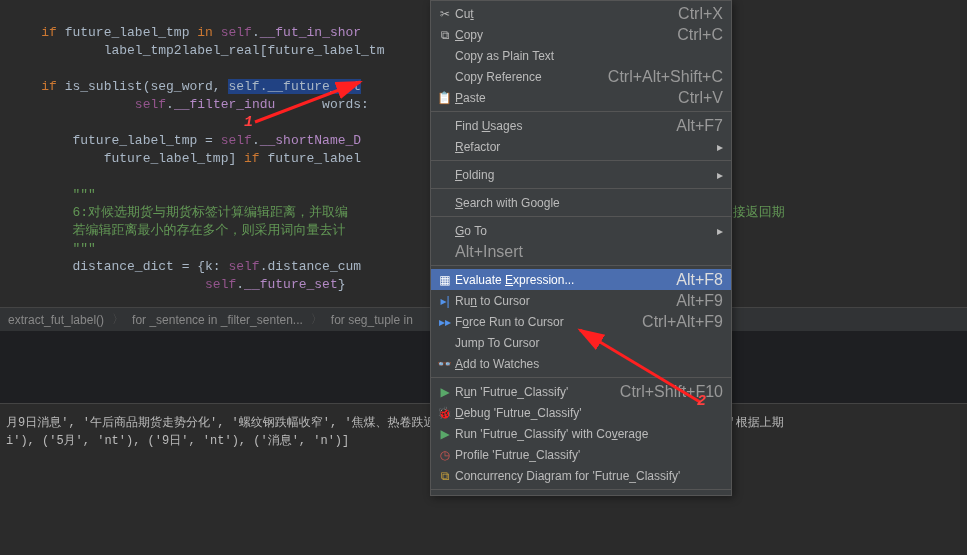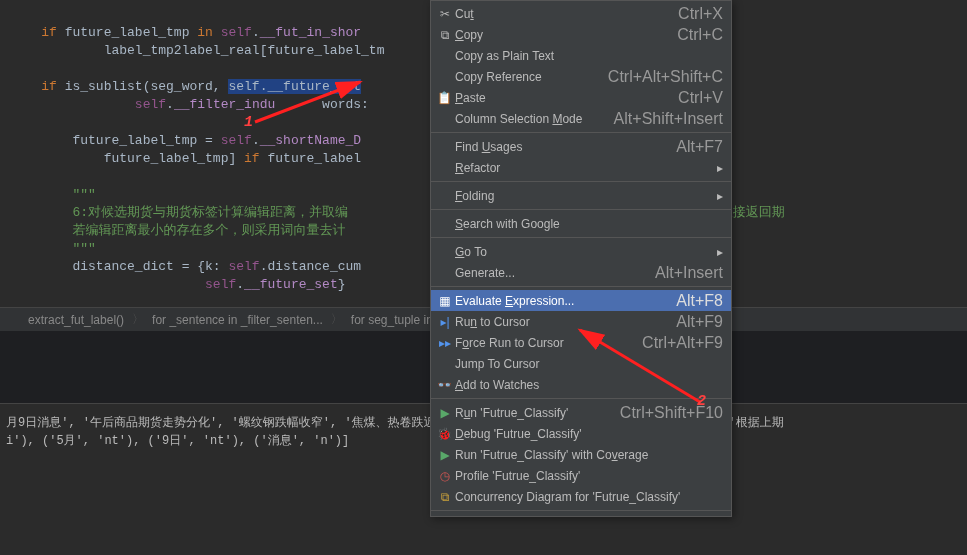--- a/index.html
+++ b/index.html
@@ -17,21 +17,21 @@
   }
   .kw{color:#cc7832;} .self{color:#94558d;}
   .priv{color:#b389c5;} .doc{color:#629755; font-style:normal;}
   .sel{background:#214283; color:#a9b7c6;}
   .ann1{color:#ff4040; font-weight:bold; font-style:italic; font-size:15px;}
   .ann2{color:#ff4040; font-weight:bold; font-style:italic; font-size:15px;}
 
   .breadcrumb {
     position:absolute; left:0; top:307px; right:0; height:24px;
     background:#313335; border-top:1px solid #444;
-    display:flex; align-items:center; padding-left:24px;
+    display:flex; align-items:center; padding-left:4px;
     font-family:"Segoe UI",sans-serif; font-size:12px; color:#888;
   }
   .breadcrumb span{padding:0 4px;}
   .breadcrumb .sep{color:#555;}
 
   .mid-gap{
     position:absolute; left:0; top:331px; right:0; height:72px;
     background:#1e1f22;
   }
   .console{
@@ -119,25 +119,20 @@
   <div class="mi">
       <span class="icon"></span>
       <span class="lbl">Copy Reference</span>
       <span class="sc">Ctrl+Alt+Shift+C</span>
     </div>
   <div class="mi">
       <span class="icon">📋</span>
       <span class="lbl"><u>P</u>aste</span>
       <span class="sc">Ctrl+V</span>
     </div>
-  <div class="mi">
-      <span class="icon"></span>
-      <span class="lbl">Column Selection <u>M</u>ode</span>
-      <span class="sc">Alt+Shift+Insert</span>
-    </div>
   <div class="sep-h"></div>
   <div class="mi">
       <span class="icon"></span>
       <span class="lbl">Find <u>U</u>sages</span>
       <span class="sc">Alt+F7</span>
     </div>
   <div class="mi">
       <span class="icon"></span>
       <span class="lbl"><u>R</u>efactor</span>
       <span class="arrow">▸</span>
@@ -154,21 +149,20 @@
       <span class="lbl"><u>S</u>earch with Google</span>
     </div>
   <div class="sep-h"></div>
   <div class="mi">
       <span class="icon"></span>
       <span class="lbl"><u>G</u>o To</span>
       <span class="arrow">▸</span>
     </div>
   <div class="mi">
       <span class="icon"></span>
-      <span class="lbl">Generate...</span>
       <span class="sc">Alt+Insert</span>
     </div>
   <div class="sep-h"></div>
   <div class="mi highlight">
       <span class="icon">▦</span>
       <span class="lbl">Evaluate <u>E</u>xpression...</span>
       <span class="sc">Alt+F8</span>
     </div>
   <div class="mi">
       <span class="icon" style="color:#5394ec">▸|</span>

